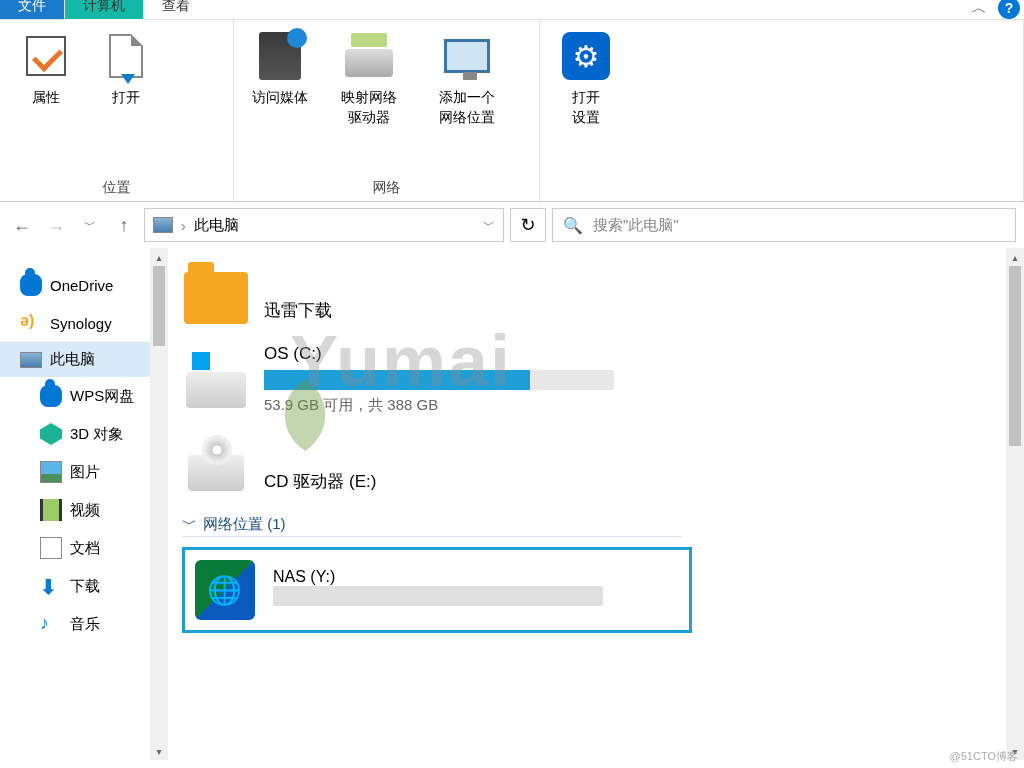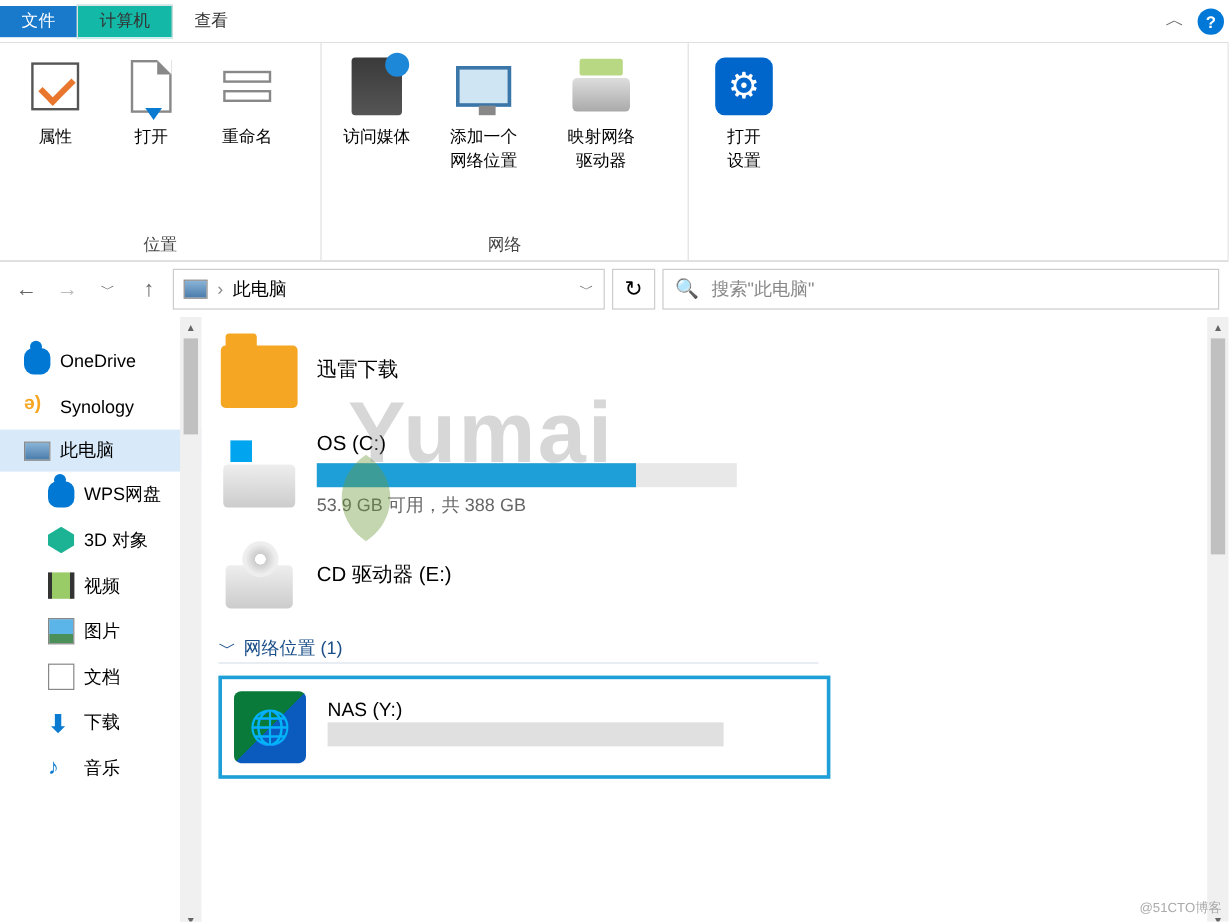--- a/index.html
+++ b/index.html
@@ -1,19 +1,19 @@
 <!DOCTYPE html>
 <html><head>
 <meta charset="utf-8">
 <style>
 * { margin: 0; padding: 0; box-sizing: border-box; font-family: "Microsoft YaHei", "Segoe UI", sans-serif; }
 body { width: 1024px; height: 768px; background: #fff; overflow: hidden; position: relative; }
 
 
-.tabs { display: flex; height: 36px; border-bottom: 1px solid #e0e0e0; align-items: center; }
+.tabs { display: flex; height: 20px; border-bottom: 1px solid #e0e0e0; align-items: flex-end; }
 .tab { padding: 4px 18px; font-size: 14px; color: #333; cursor: pointer; }
 .tab.file { background: #1979ca; color: #fff; }
 .tab.active { background: #14b8a6; border: 1px solid #e0e0e0; border-bottom: 1px solid #fff; margin-bottom: -1px; }
 .tabs .spacer { flex: 1; }
 .tabs .chevron, .tabs .help { width: 22px; height: 22px; margin: 0 4px; display: flex; align-items: center; justify-content: center; cursor: pointer; color: #666; }
 .tabs .help { background: #0078d7; color: #fff; border-radius: 50%; font-size: 14px; font-weight: bold; }
 
 
 .ribbon { display: flex; height: 182px; border-bottom: 1px solid #ccc; background: #fff; }
 .group { border-right: 1px solid #e0e0e0; display: flex; flex-direction: column; padding: 4px 10px 2px; }
@@ -49,21 +49,21 @@
 .side li.selected { background: #d8eaf9; }
 .side li.indent { padding-left: 40px; }
 .side .tree-icon { width: 22px; height: 22px; flex-shrink: 0; }
 
 .content { flex: 1; position: relative; overflow: hidden; padding: 12px 14px; }
 .content-scroll { position: absolute; right: 0; top: 0; bottom: 0; width: 18px; background: #f0f0f0; display:flex; flex-direction:column;}
 .content-scroll .sb-btn{height:18px;display:flex;align-items:center;justify-content:center;font-size:10px;color:#666;}
 .content-scroll .sb-thumb{flex:0 0 180px;background:#c0c0c0;margin:0 3px;}
 .content-scroll .sb-track{flex:1;}
 
-.item-row { display: flex; align-items: center; gap: 14px; margin-bottom: 16px; }
+.item-row { display: flex; align-items: flex-end; gap: 14px; margin-bottom: 16px; }
 .item-row .big-icon { width: 68px; height: 68px; display:flex; align-items:center; justify-content:center; }
 .item-row .info { flex: 1; max-width: 380px; }
 .item-row .title { font-size: 17px; margin-bottom: 6px; }
 .item-row .bar { height: 20px; background: #e8e8e8; position: relative; width: 350px; margin-bottom: 6px; }
 .item-row .bar .fill { position: absolute; left:0; top:0; bottom:0; background: #1e9fd8; }
 .item-row .sub { font-size: 15px; color: #666; }
 
 .group-header { display: flex; align-items: center; gap: 6px; color: #1a4e88; font-size: 15px; margin: 4px 0 10px; cursor: pointer; border-bottom: 1px solid #d8e2ec; padding-bottom: 2px; width: 500px;}
 .sel-box { border: 3px solid #1e9fd8; padding: 6px; width: 510px; display: flex; align-items: center; gap: 14px; }
 .sel-box .big-icon{width:68px;height:68px;display:flex;align-items:center;justify-content:center;}
@@ -105,68 +105,59 @@
 <div class="tabs">
   <div class="tab file">文件</div>
   <div class="tab active">计算机</div>
   <div class="tab">查看</div>
   <div class="spacer"></div>
   <div class="chevron">︿</div>
   <div class="help">?</div>
 </div>
 
 <div class="ribbon">
-  <div class="group" style="width:268px">
+  <div class="group" style="width:234px">
     <div class="group-body">
       <div class="big-btn">
         <div class="icon-box">
             <div class="ico-check"></div>
           </div>
         <div class="lbl">属性</div>
       </div>
       <div class="big-btn">
         <div class="icon-box">
             <div class="ico-open"></div>
           </div>
         <div class="lbl">打开</div>
-      </div>
-      <div class="big-btn">
-        <div class="icon-box">
-            <div class="ico-rename">
-              <div></div>
-              <div></div>
-            </div>
-          </div>
-        <div class="lbl">重命名</div>
       </div>
     </div>
     <div class="group-label">位置</div>
   </div>
 
   <div class="group" style="width:306px">
     <div class="group-body">
       <div class="big-btn">
         <div class="icon-box">
             <div class="ico-server"></div>
           </div>
         <div class="lbl">访问媒体</div>
       </div>
       <div class="big-btn" style="width:90px">
         <div class="icon-box">
+            <div class="ico-netdrive"></div>
+          </div>
+        <div class="lbl" style="white-space:pre-line">映射网络
+驱动器</div>
+      </div>
+      <div class="big-btn" style="width:90px">
+        <div class="icon-box">
             <div class="ico-monitor"></div>
           </div>
         <div class="lbl" style="white-space:pre-line">添加一个
 网络位置</div>
-      </div>
-      <div class="big-btn" style="width:90px">
-        <div class="icon-box">
-            <div class="ico-netdrive"></div>
-          </div>
-        <div class="lbl" style="white-space:pre-line">映射网络
-驱动器</div>
       </div>
     </div>
     <div class="group-label">网络</div>
   </div>
 
   <div class="group" style="flex:1">
     <div class="group-body">
       <div class="big-btn">
         <div class="icon-box">
             <div class="ico-gear">⚙</div>
@@ -213,26 +204,26 @@
         </li>
       <li class="indent">
           <div class="tree-icon cloud-blue"></div>
           <span>WPS网盘</span>
         </li>
       <li class="indent">
           <div class="tree-icon" style="background:#1bb394;clip-path:polygon(50% 0,100% 30%,100% 70%,50% 100%,0 70%,0 30%)"></div>
           <span>3D 对象</span>
         </li>
       <li class="indent">
+          <div class="tree-icon" style="background:linear-gradient(#5bb5e8 60%,#4a9058 60%);border:1px solid #888"></div>
+          <span>图片</span>
+        </li>
+      <li class="indent">
           <div class="tree-icon" style="background:linear-gradient(90deg,#333 0 15%,#9c6 15% 85%,#333 85%);"></div>
           <span>视频</span>
-        </li>
-      <li class="indent">
-          <div class="tree-icon" style="background:linear-gradient(#5bb5e8 60%,#4a9058 60%);border:1px solid #888"></div>
-          <span>图片</span>
         </li>
       <li class="indent">
           <div class="tree-icon" style="background:#fff;border:1px solid #888"></div>
           <span>文档</span>
         </li>
       <li class="indent">
           <div class="tree-icon" style="color:#0a7bd0;font-size:20px;font-weight:bold">⬇</div>
           <span>下载</span>
         </li>
       <li class="indent">

